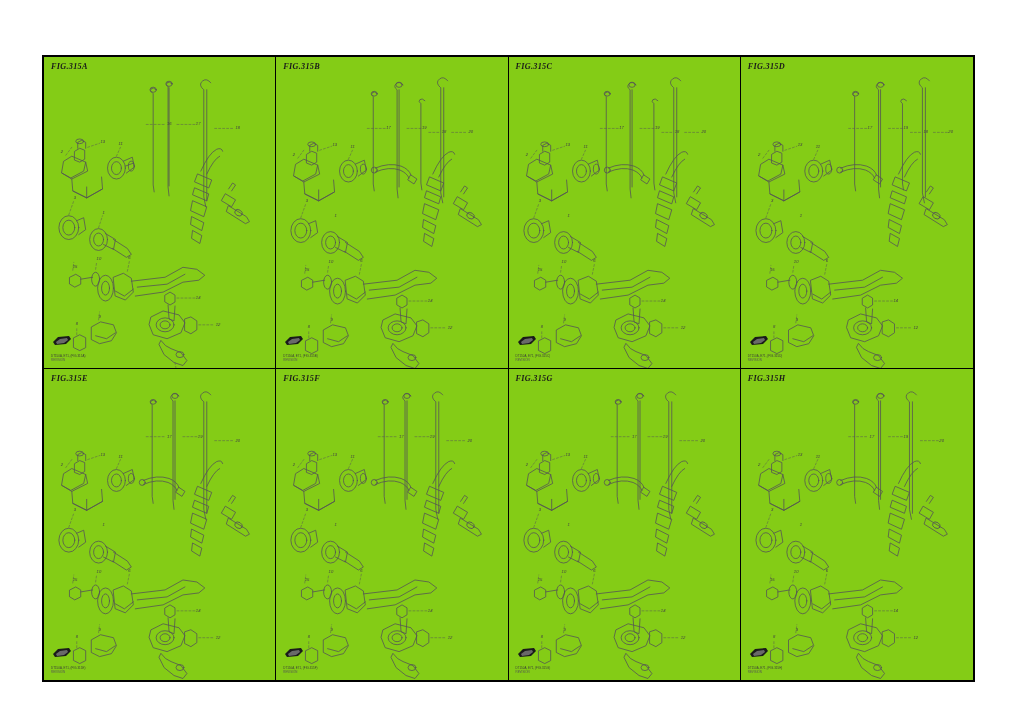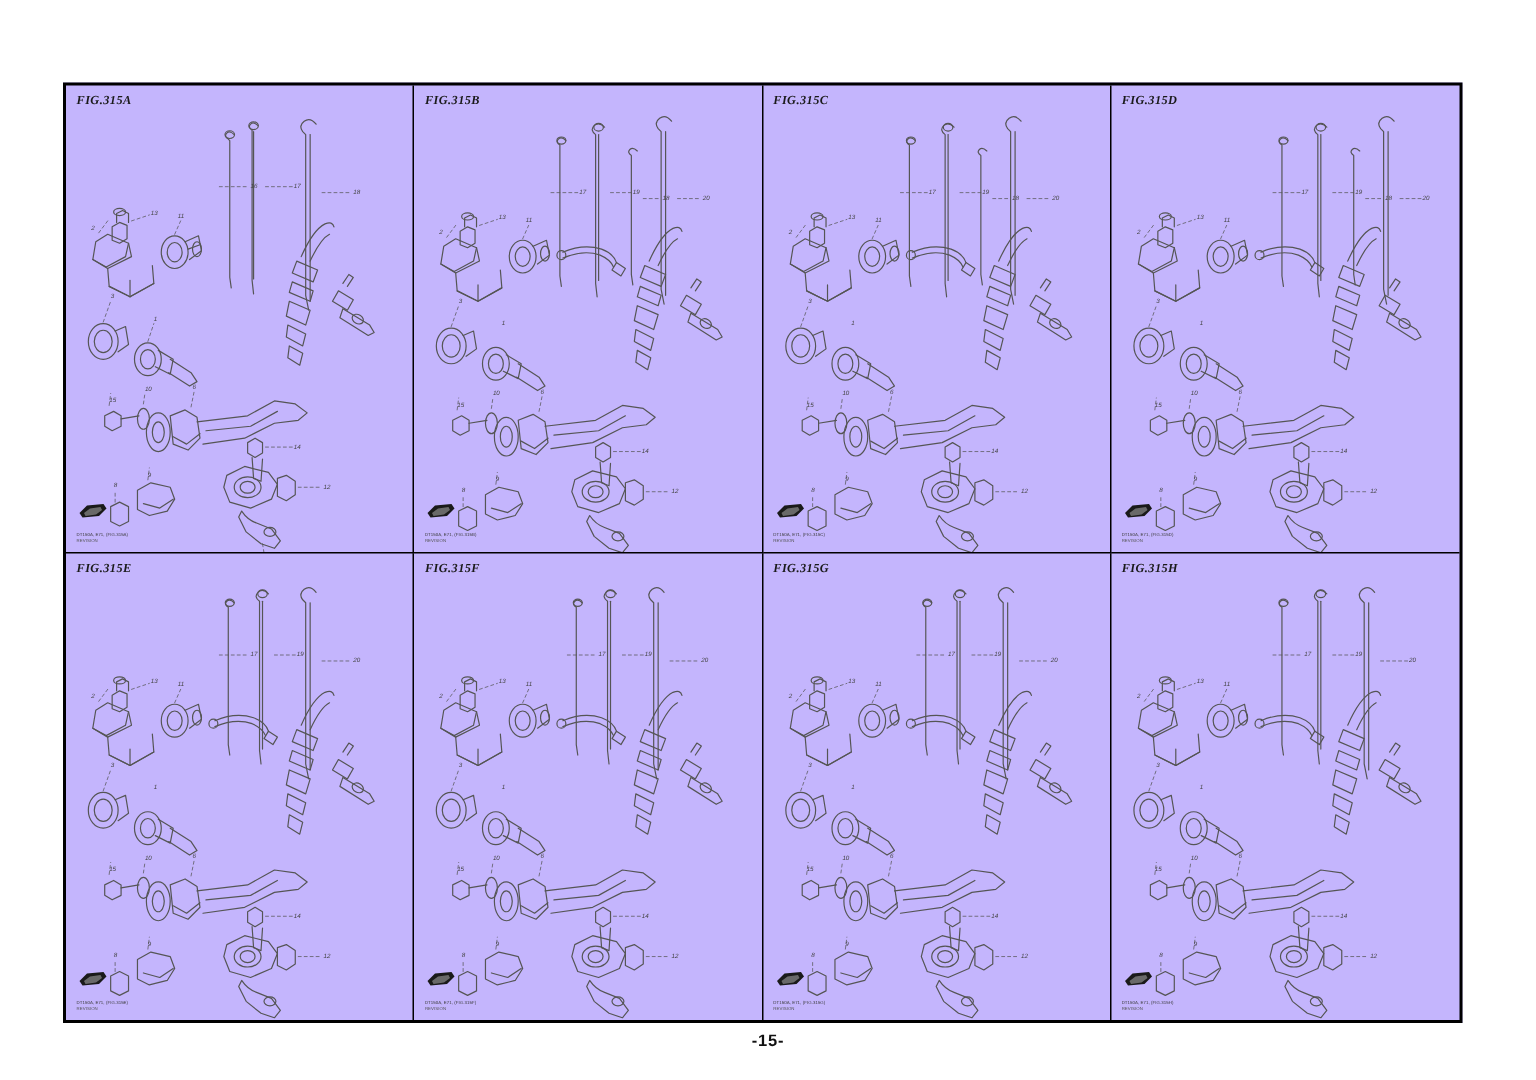--- a/index.html
+++ b/index.html
@@ -13,21 +13,21 @@
   }
   .page{position:absolute;left:0;top:0;width:1024px;height:720px;}
 
   
   .frame{
     position:absolute;
     left:42px;top:55px;
     width:933px;height:627px;
     border:2.5px solid #000;
     box-sizing:border-box;
-    background:#c4b5fd;
+    background:#84cc16;
   }
   .grid{
     position:absolute;left:0;top:0;width:100%;height:100%;
     display:grid;
     grid-template-columns:repeat(4,1fr);
     grid-template-rows:repeat(2,1fr);
   }
   .panel{
     position:relative;
     box-sizing:border-box;
@@ -986,15 +986,14 @@
         </svg>
         <div class="caption">
           <div>DT150A, E71, (FIG.315H)</div>
           <div class="l2">REVISION</div>
         </div>
       </div>
 
     </div>
   </div>
 
-  <div class="pagenum">-15-</div>
 
 </div>
 
 </body></html>

